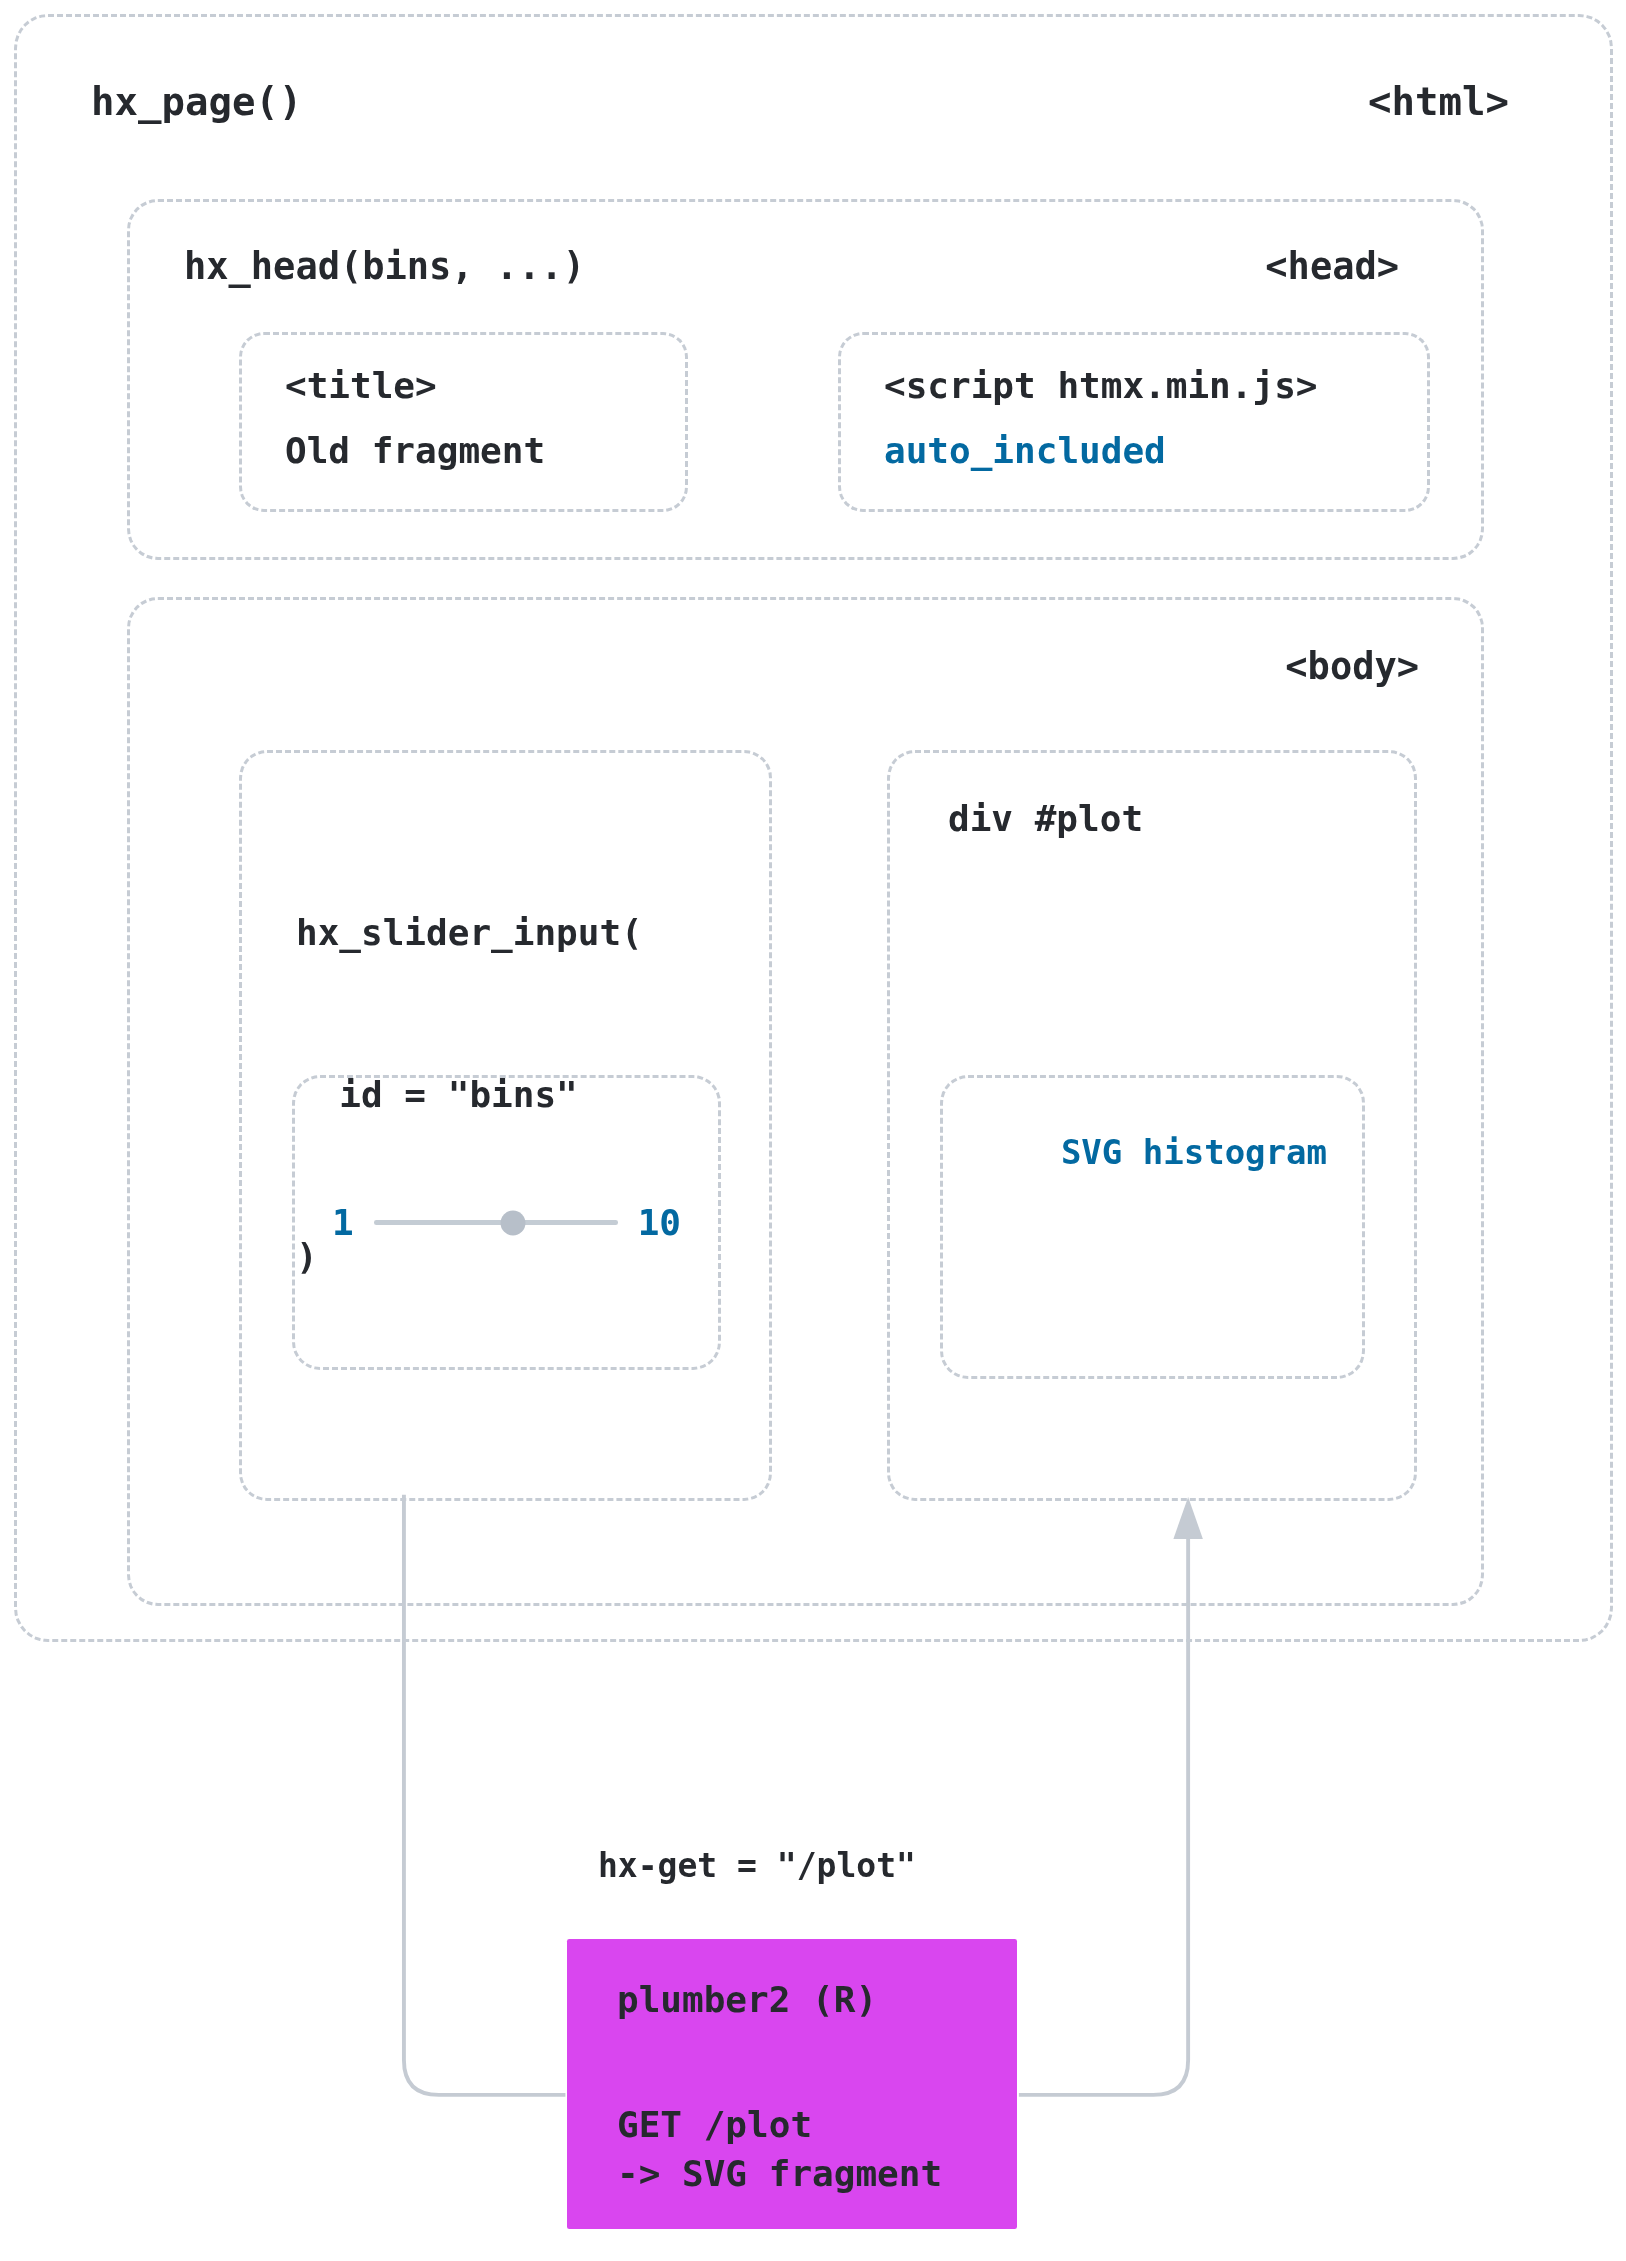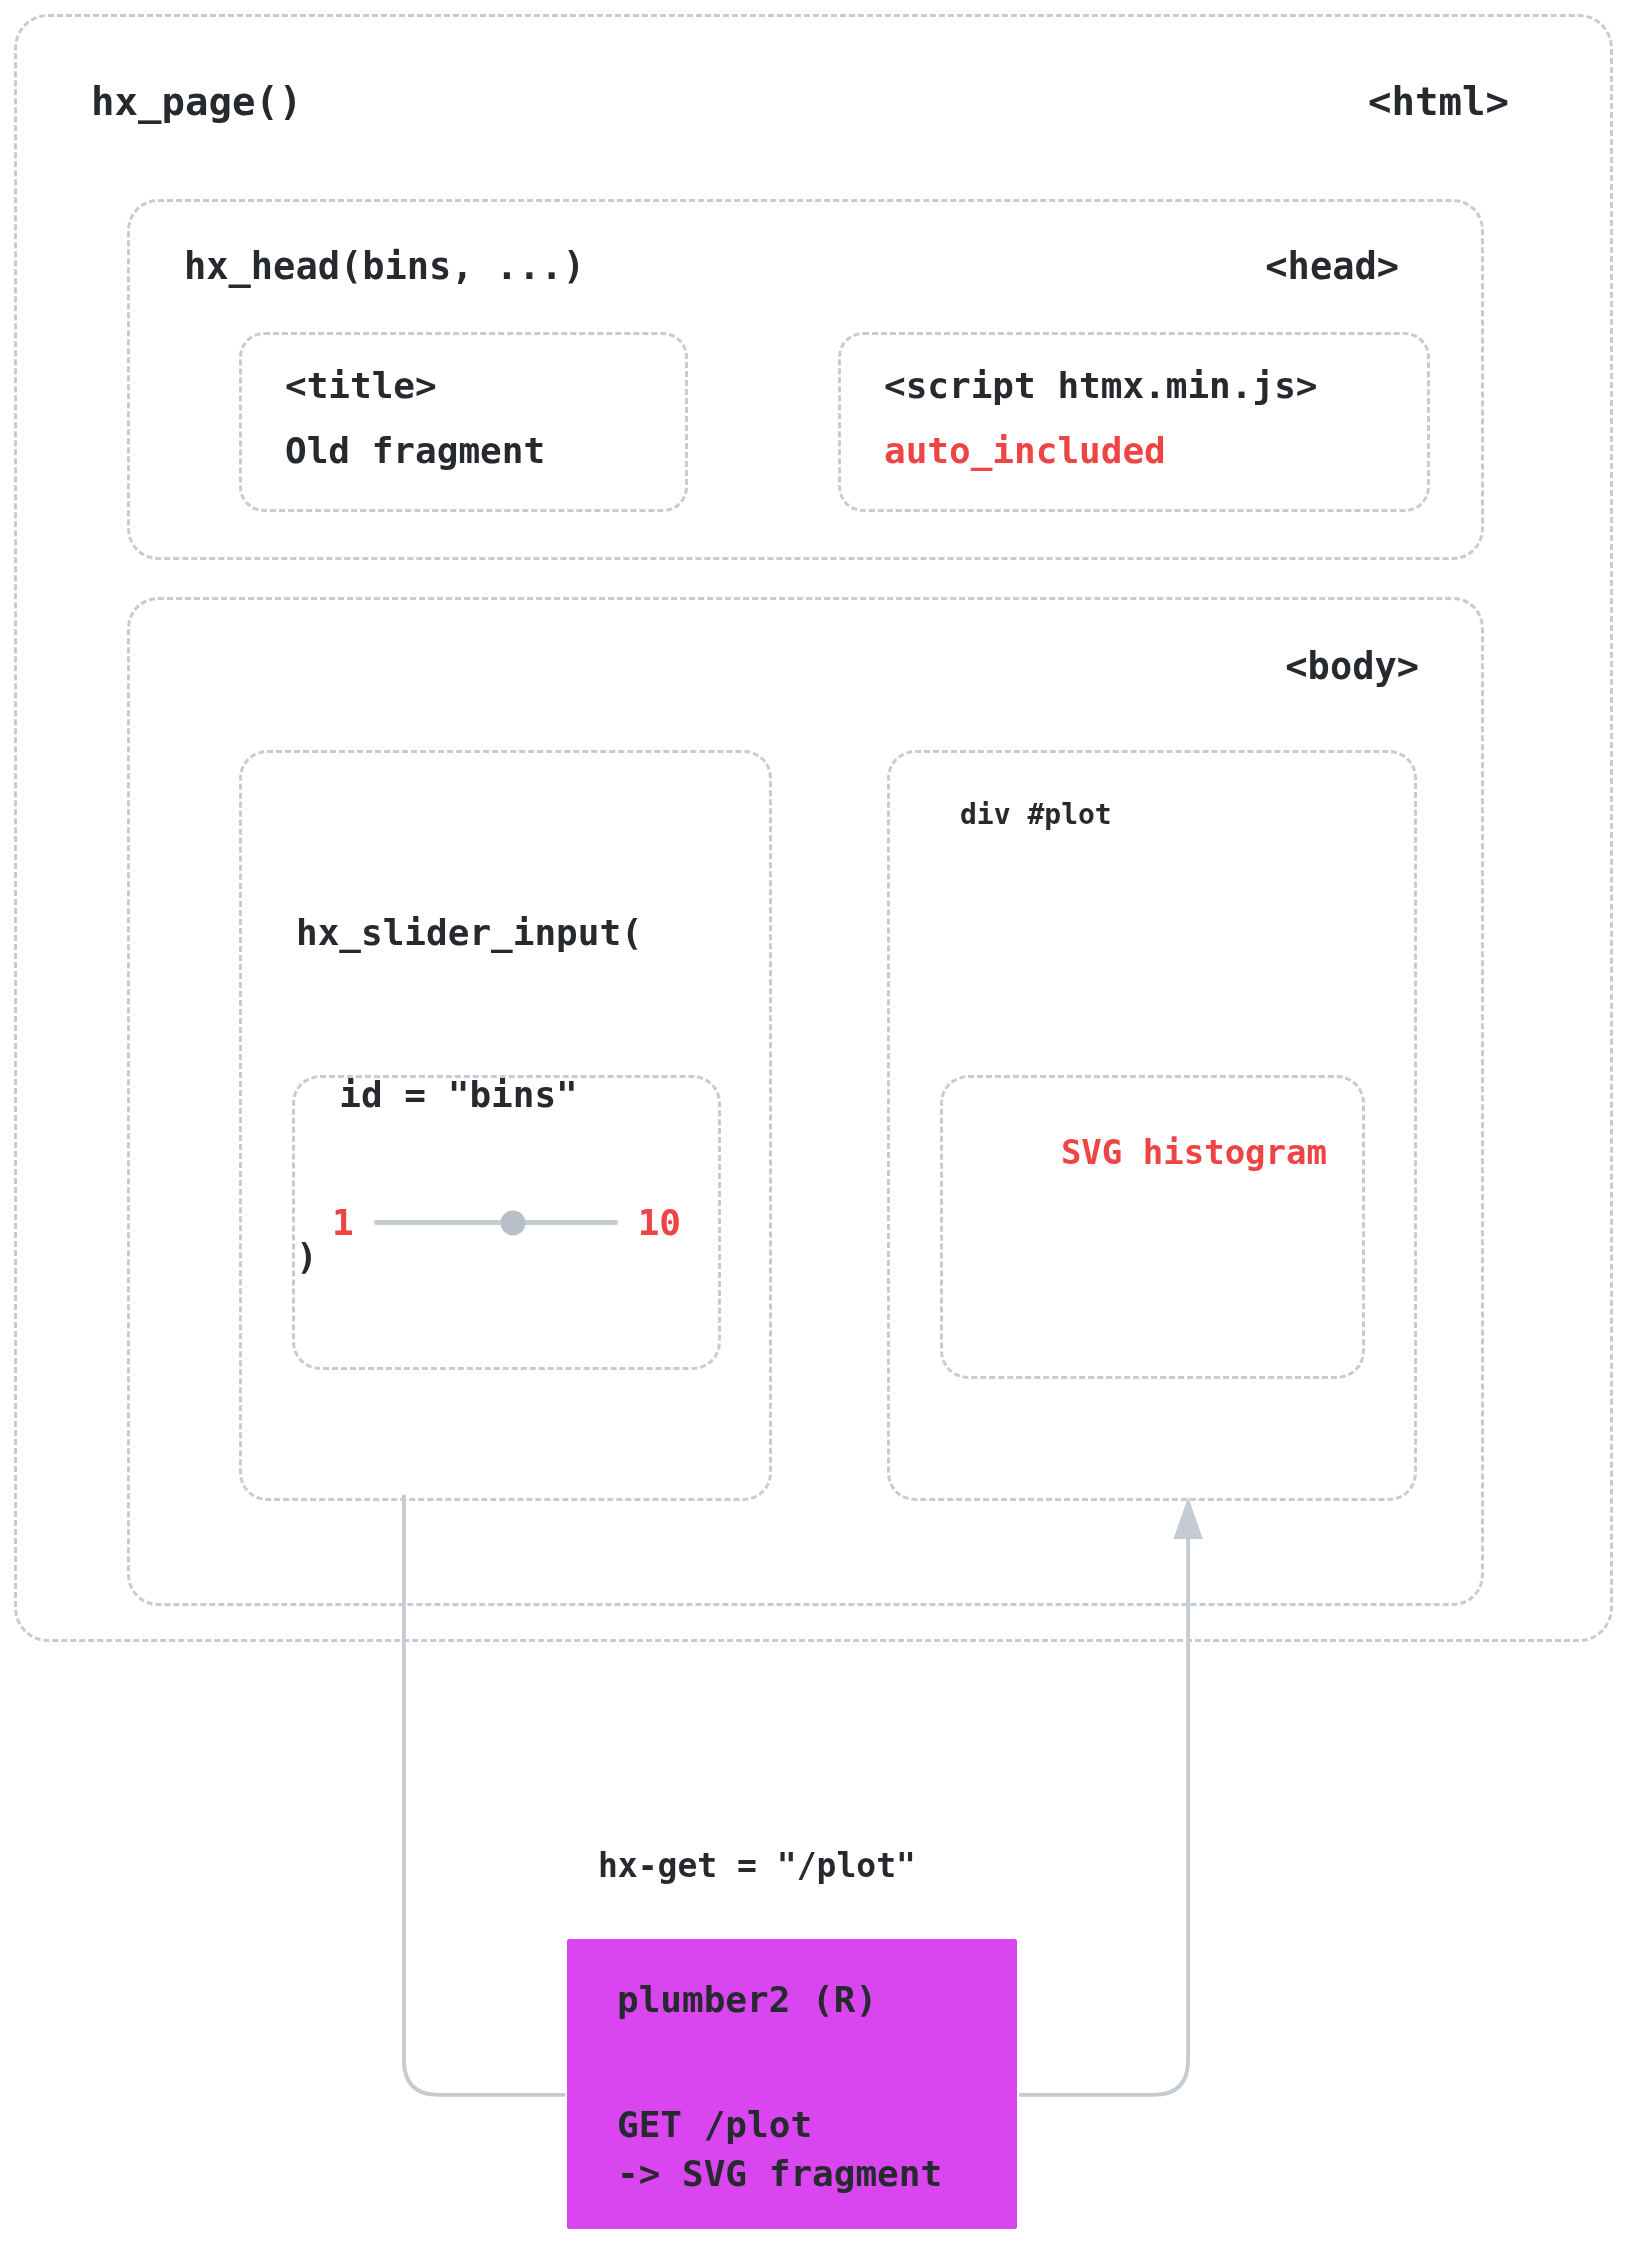--- a/index.html
+++ b/index.html
@@ -13,21 +13,21 @@
     overflow: hidden;
   }
   .dashed {
     position: absolute;
     border: 3.1px dashed #c6ccd4;
     border-radius: 31px;
     box-sizing: border-box;
     background: transparent;
   }
   .code { font-weight: 700; white-space: pre; }
-  .muted { color: #ef4444; }
+  .muted { color: #0369a1; }
   .abs { position: absolute; }
 
   
   .outer-box { left: 14px; top: 14px; width: 1599px; height: 1628px; border-radius: 34px; }
   .hx-page-label { left: 74px; top: 62px; font-size: 39px; }
   .html-tag-label { right: 101px; top: 62px; font-size: 39px; }
 
   
   .head-box { left: 124px; top: 196px; width: 1357px; height: 361px; }
   .hx-head-label { left: 54px; top: 43px; font-size: 37px; }
@@ -52,21 +52,21 @@
   }
   .slider-row .endlabel { font-size: 36px; font-weight: 700; }
   .slider-track { flex: 1; height: 4.7px; background: #c4ccd4; position: relative; border-radius: 2.3px; }
   .slider-thumb {
     position: absolute; left: 57%; top: 50%; transform: translate(-50%, -50%);
     width: 25px; height: 25px; border-radius: 50%; background: #b7bfc9;
   }
 
   
   .plot-box { left: 757px; top: 150px; width: 530px; height: 751px; border-radius: 28px; }
-  .plot-label { position: absolute; left: 58px; top: 45px; font-size: 28px; font-weight: 700; margin-left: 12px; }
+  .plot-label { position: absolute; left: 58px; top: 45px; font-size: 36px; font-weight: 700; }
   .plot-preview { left: 50px; top: 322px; width: 425px; height: 304px; border-radius: 28px; }
   .plot-preview-inner {
     position: absolute; left: 0; top: 0; width: 100%; height: 100%;
     box-sizing: border-box; padding: 31px 35px 29.5px;
     display: flex; flex-direction: row; justify-content: flex-end; gap: 16px;
   }
   .histogram { height: 140px; display: flex; align-items: flex-end; }
   .hist-bar { flex: 1; background: #ccd2d9; }
   .hist-caption { text-align: center; font-size: 34px; font-weight: 700; margin-top: 23px; }
 

